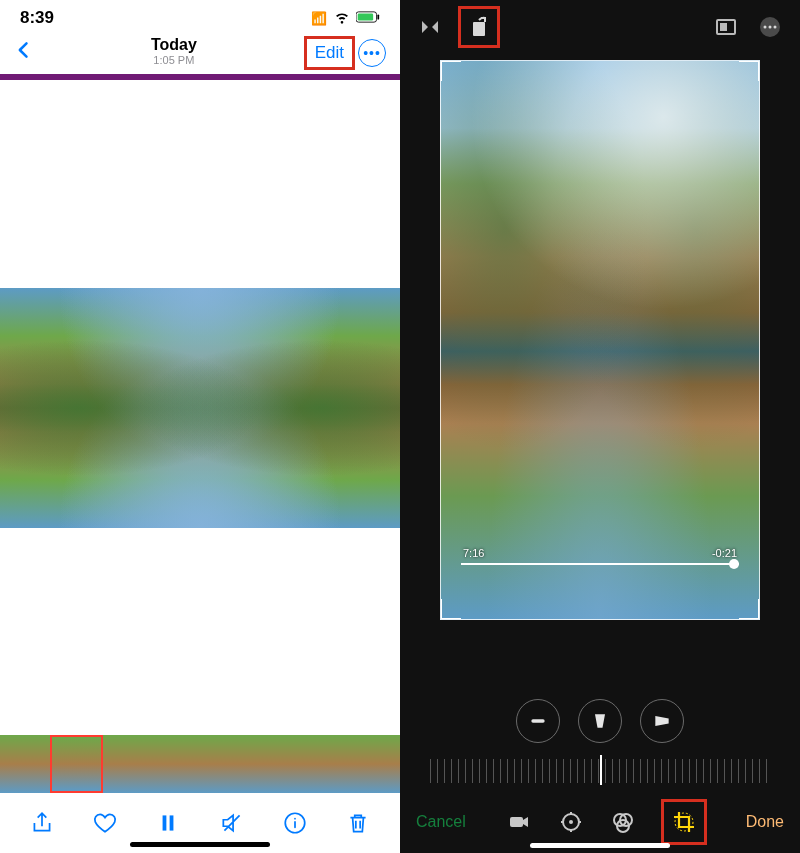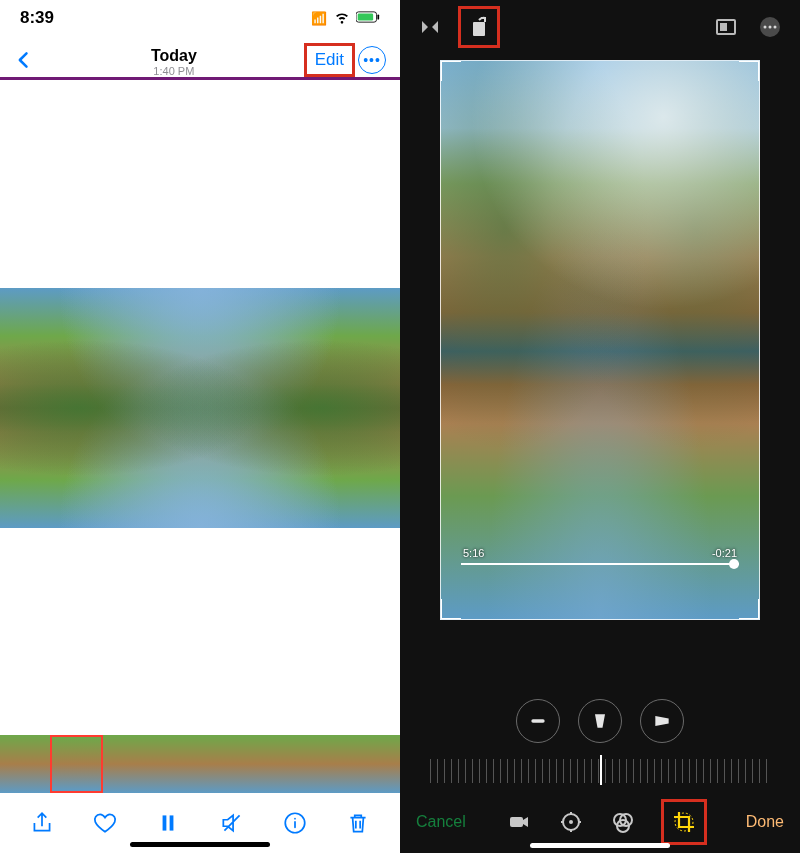--- a/index.html
+++ b/index.html
@@ -27,24 +27,24 @@
     justify-content: space-between;
     padding: 0 20px;
     font-weight: 600;
     font-size: 17px;
     color: #000;
   }
   .status-right { display: flex; gap: 6px; align-items: center; font-size: 13px; }
   .nav-bar {
     height: 44px;
     display: flex;
-    align-items: flex-end;
+    align-items: flex-start;
     justify-content: space-between;
     padding: 0 14px;
-    border-bottom: 3px solid #701a75;
+    border-bottom: 6px solid #701a75;
   }
   .nav-center { text-align: center; flex: 1; }
   .nav-title { font-size: 16px; font-weight: 600; color: #000; }
   .nav-subtitle { font-size: 11px; color: #8e8e93; }
   .back-btn { color: #007aff; font-size: 26px; font-weight: 600; width: 30px; }
   .nav-right { display: flex; align-items: center; gap: 3px; }
   .edit-btn {
     color: #007aff;
     font-size: 17px;
     font-weight: 400;
@@ -259,21 +259,21 @@
   </div>
 
   <div class="nav-bar">
     <div class="back-btn">
       <svg viewBox="0 0 24 24" width="20" height="20">
           <path d="M15 4l-8 8 8 8" stroke="#007aff" stroke-width="3" fill="none" stroke-linecap="round" stroke-linejoin="round"></path>
         </svg>
     </div>
     <div class="nav-center">
       <div class="nav-title">Today</div>
-      <div class="nav-subtitle">1:40 PM</div>
+      <div class="nav-subtitle">1:05 PM</div>
     </div>
     <div class="nav-right">
       <span class="edit-btn">Edit</span>
       <span class="more-btn">•••</span>
     </div>
   </div>
 
   <div class="main-image-area">
     <div class="main-image"></div>
   </div>
@@ -363,21 +363,21 @@
       </div>
     </div>
   </div>
 
   <div class="edit-canvas">
     <div class="crop-frame">
       <div class="corner tl"></div>
       <div class="corner tr"></div>
       <div class="corner bl"></div>
       <div class="corner br"></div>
-      <div class="time-l">5:16</div>
+      <div class="time-l">7:16</div>
       <div class="time-r">-0:21</div>
       <div class="scrubber"></div>
     </div>
   </div>
 
   <div class="adjust-row">
     <div class="circ-btn">
       <svg viewBox="0 0 24 24">
           <rect x="4" y="10" width="16" height="4" rx="2"></rect>
         </svg>

